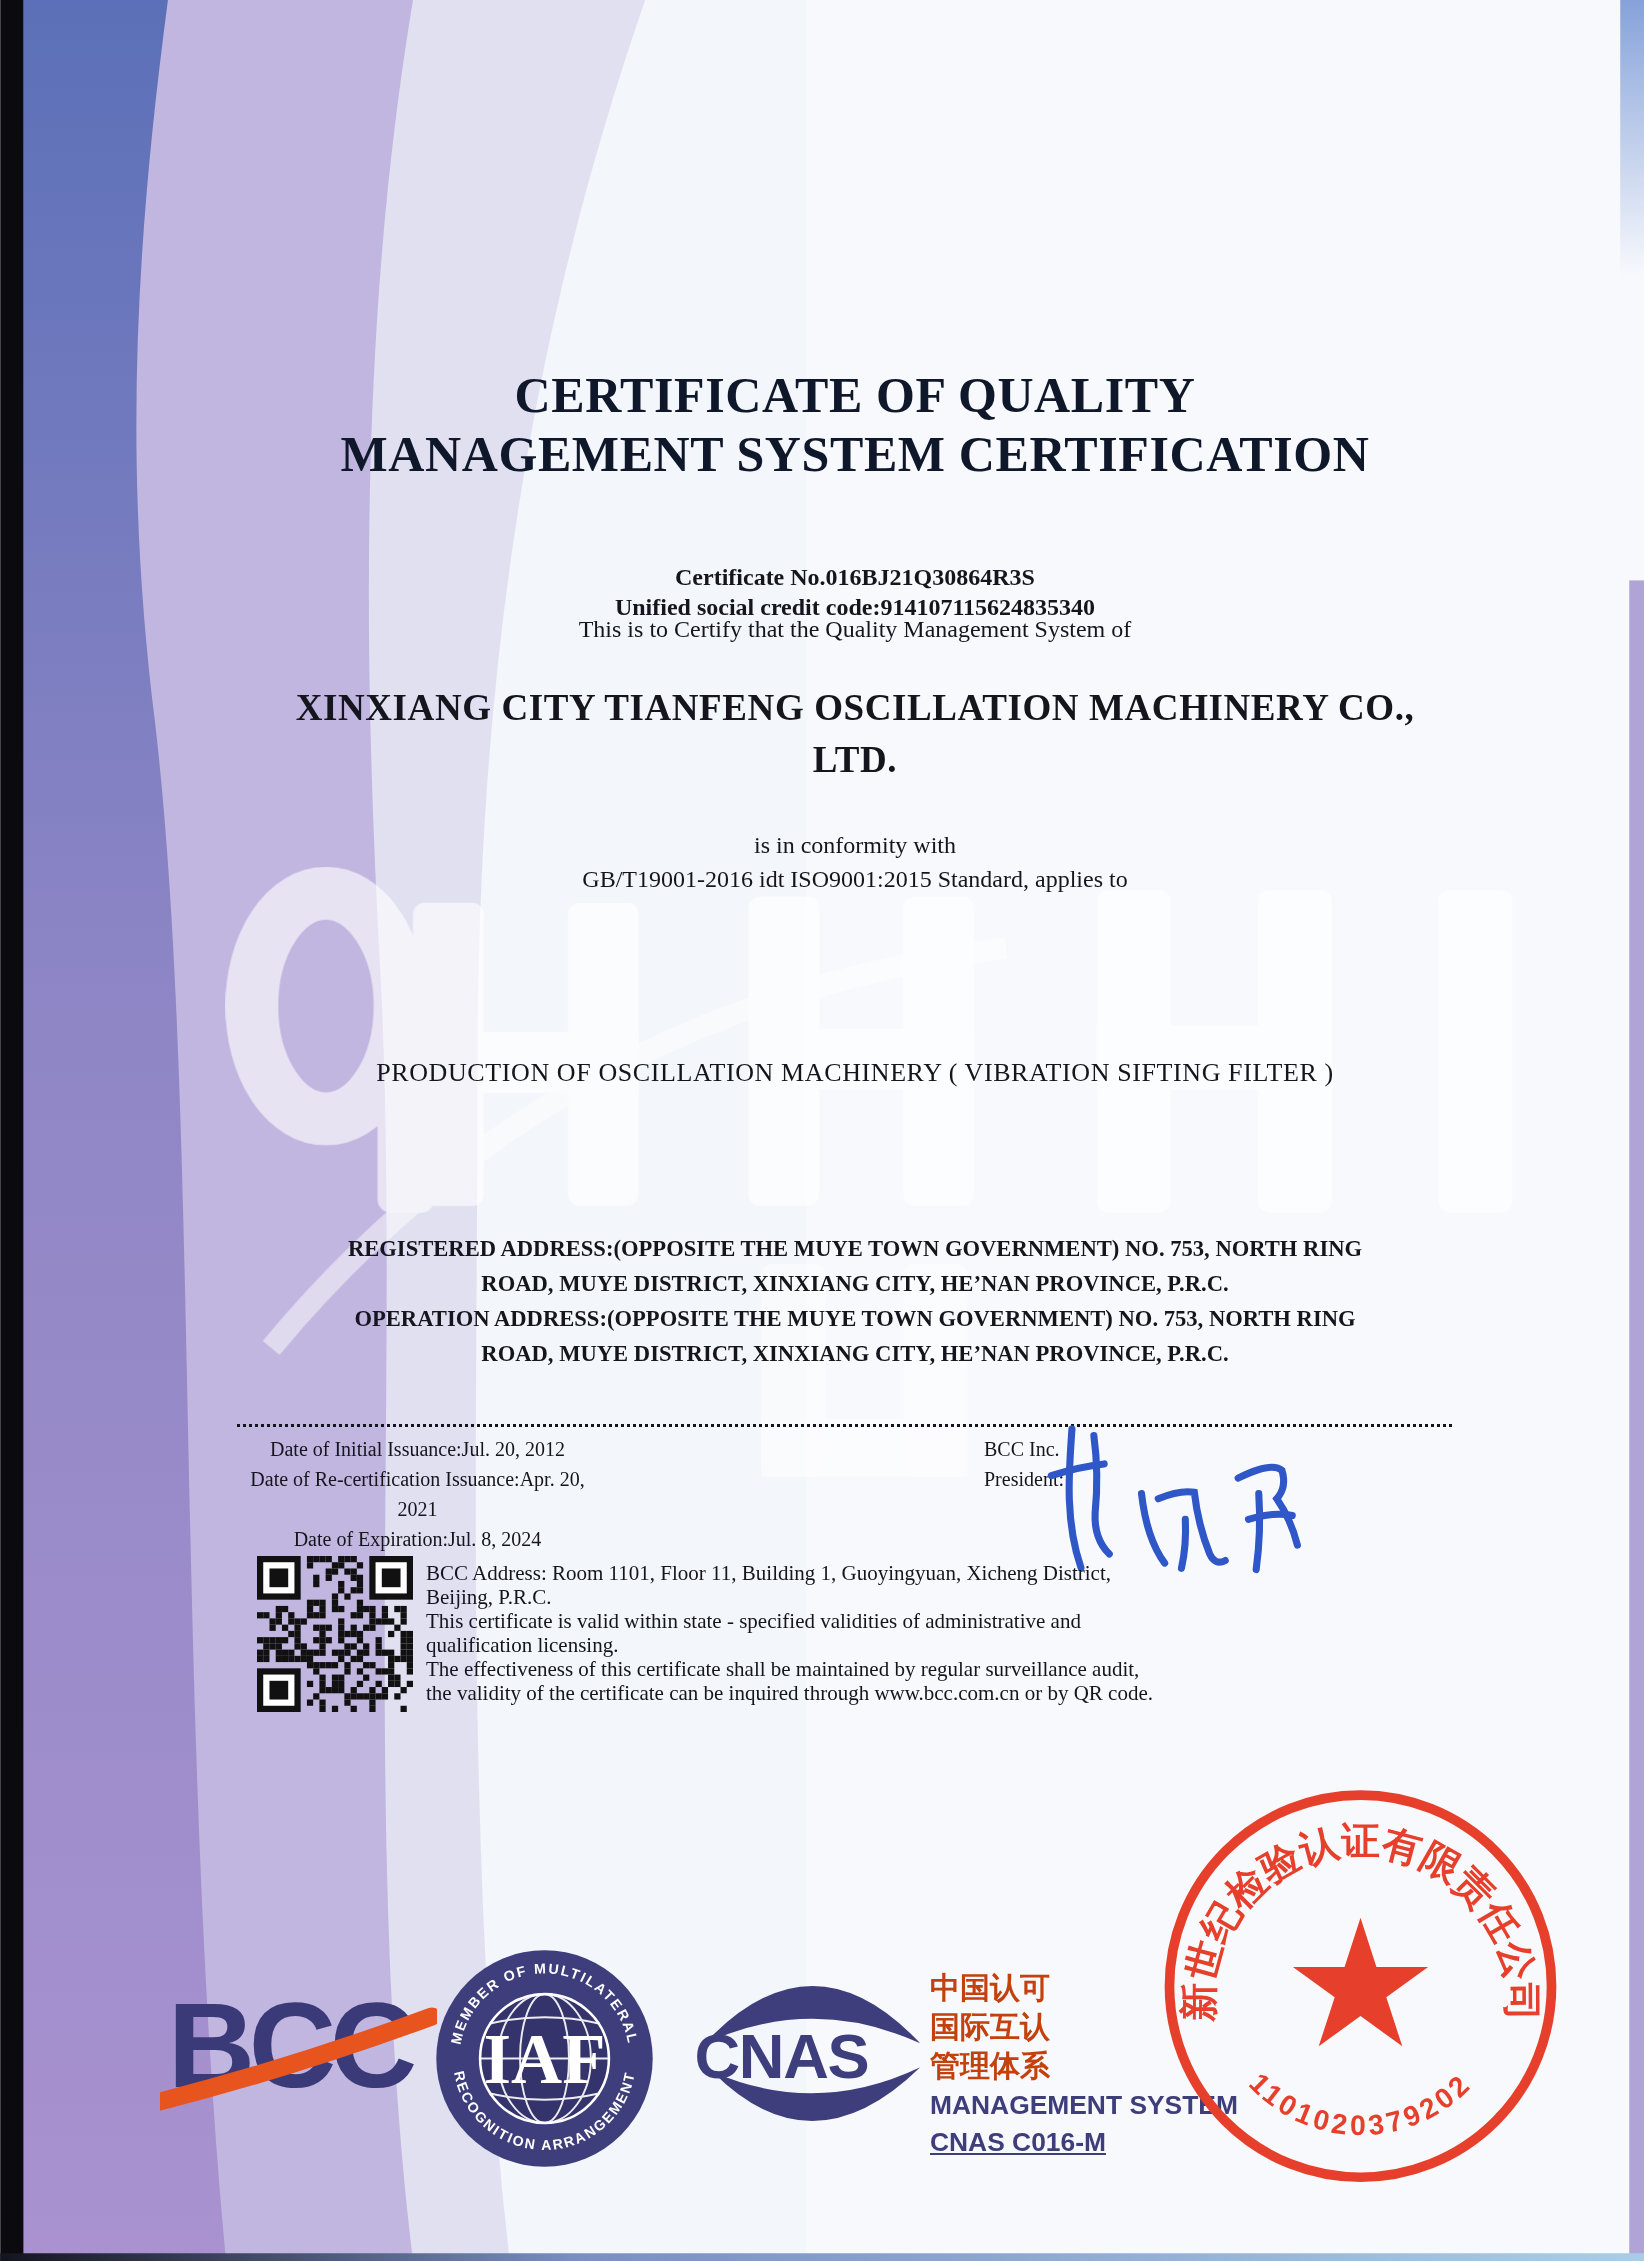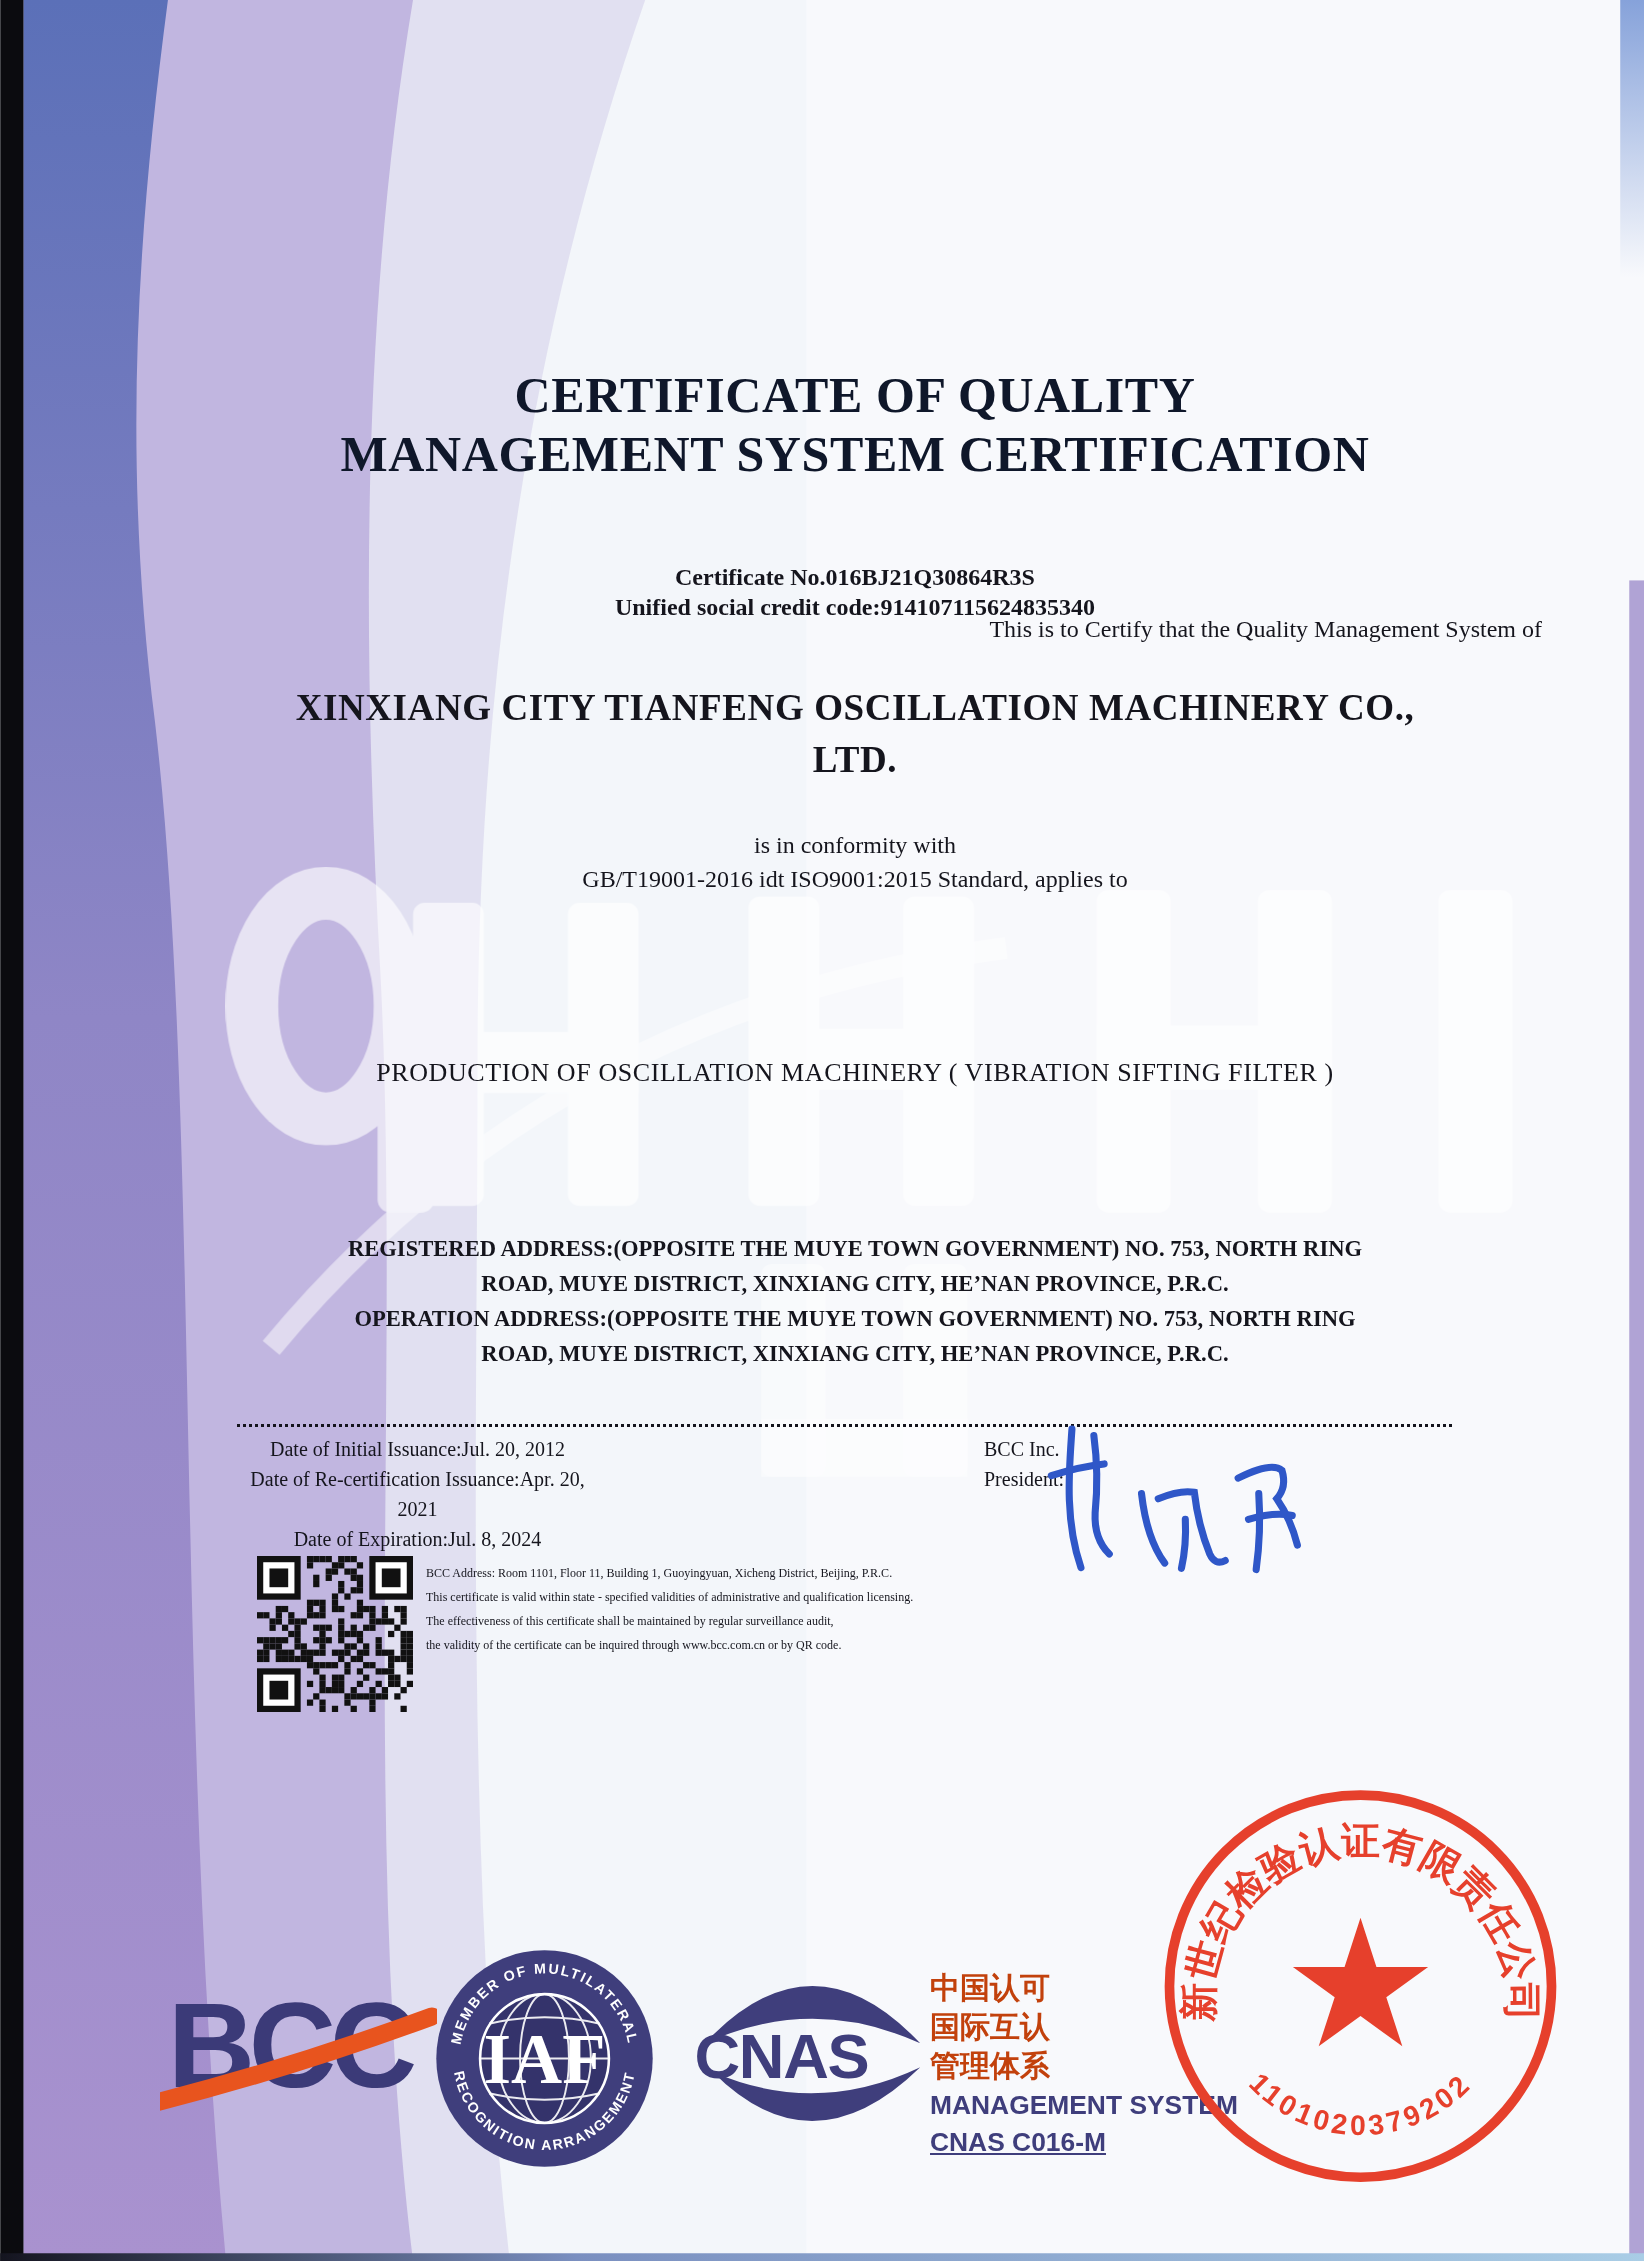--- a/index.html
+++ b/index.html
@@ -10,21 +10,21 @@
   .ctr{left:168px;width:1374px;text-align:center;}
   .title{font-size:50px;line-height:59px;font-weight:bold;letter-spacing:0.6px;color:#0f172a;}
   .certno{font-size:24px;line-height:30px;font-weight:bold;}
   .body37{font-size:24px;}
   .company{font-size:37px;line-height:52px;font-weight:bold;letter-spacing:0.6px;}
   .scope{font-size:26px;letter-spacing:0.6px;}
   .addr{font-size:22.6px;line-height:35px;font-weight:bold;}
   .sep{border:0;border-top:3.9px dotted #14141c;height:0;}
   .dates{font-size:20px;line-height:30px;text-align:center;}
   .issuer{font-size:20px;line-height:30px;}
-  .fine{font-size:12px;line-height:24px;}
+  .fine{font-size:21px;line-height:24px;}
   .cnline{font-size:30px;line-height:39px;font-weight:bold;color:#c2410c;
           font-family:"DejaVu Sans","Liberation Sans",sans-serif;}
   .navybold{font-family:"Liberation Sans","DejaVu Sans",sans-serif;font-weight:bold;color:#3f3e7c;}
 </style>
 </head>
 <body>
 
 <div id="page">
 
   <svg id="bg-art" viewBox="0 0 2550 3506" aria-hidden="true">
@@ -80,21 +80,21 @@
   <div class="abs ctr title" style="top:366px;">
     <div>CERTIFICATE OF QUALITY</div>
     <div>MANAGEMENT SYSTEM CERTIFICATION</div>
   </div>
 
   <div class="abs ctr certno" style="top:529px;margin-top:33px;">
     <div>Certificate No.016BJ21Q30864R3S</div>
     <div>Unified social credit code:914107115624835340</div>
   </div>
 
-  <div class="abs ctr body37" style="top:616px;text-align:right;">This is to Certify that the Quality Management System of</div>
+  <div class="abs ctr body37" style="top:616px;">This is to Certify that the Quality Management System of</div>
 
   <div class="abs ctr company" style="top:682px;">
     <div>XINXIANG CITY TIANFENG OSCILLATION MACHINERY CO.,</div>
     <div>LTD.</div>
   </div>
 
   <div class="abs ctr body37" style="top:832px;">is in conformity with</div>
   <div class="abs ctr body37" style="top:866px;">GB/T19001-2016 idt ISO9001:2015 Standard, applies to</div>
 
   <div class="abs ctr scope" style="top:1058px;">PRODUCTION OF OSCILLATION MACHINERY ( VIBRATION SIFTING FILTER )</div>

